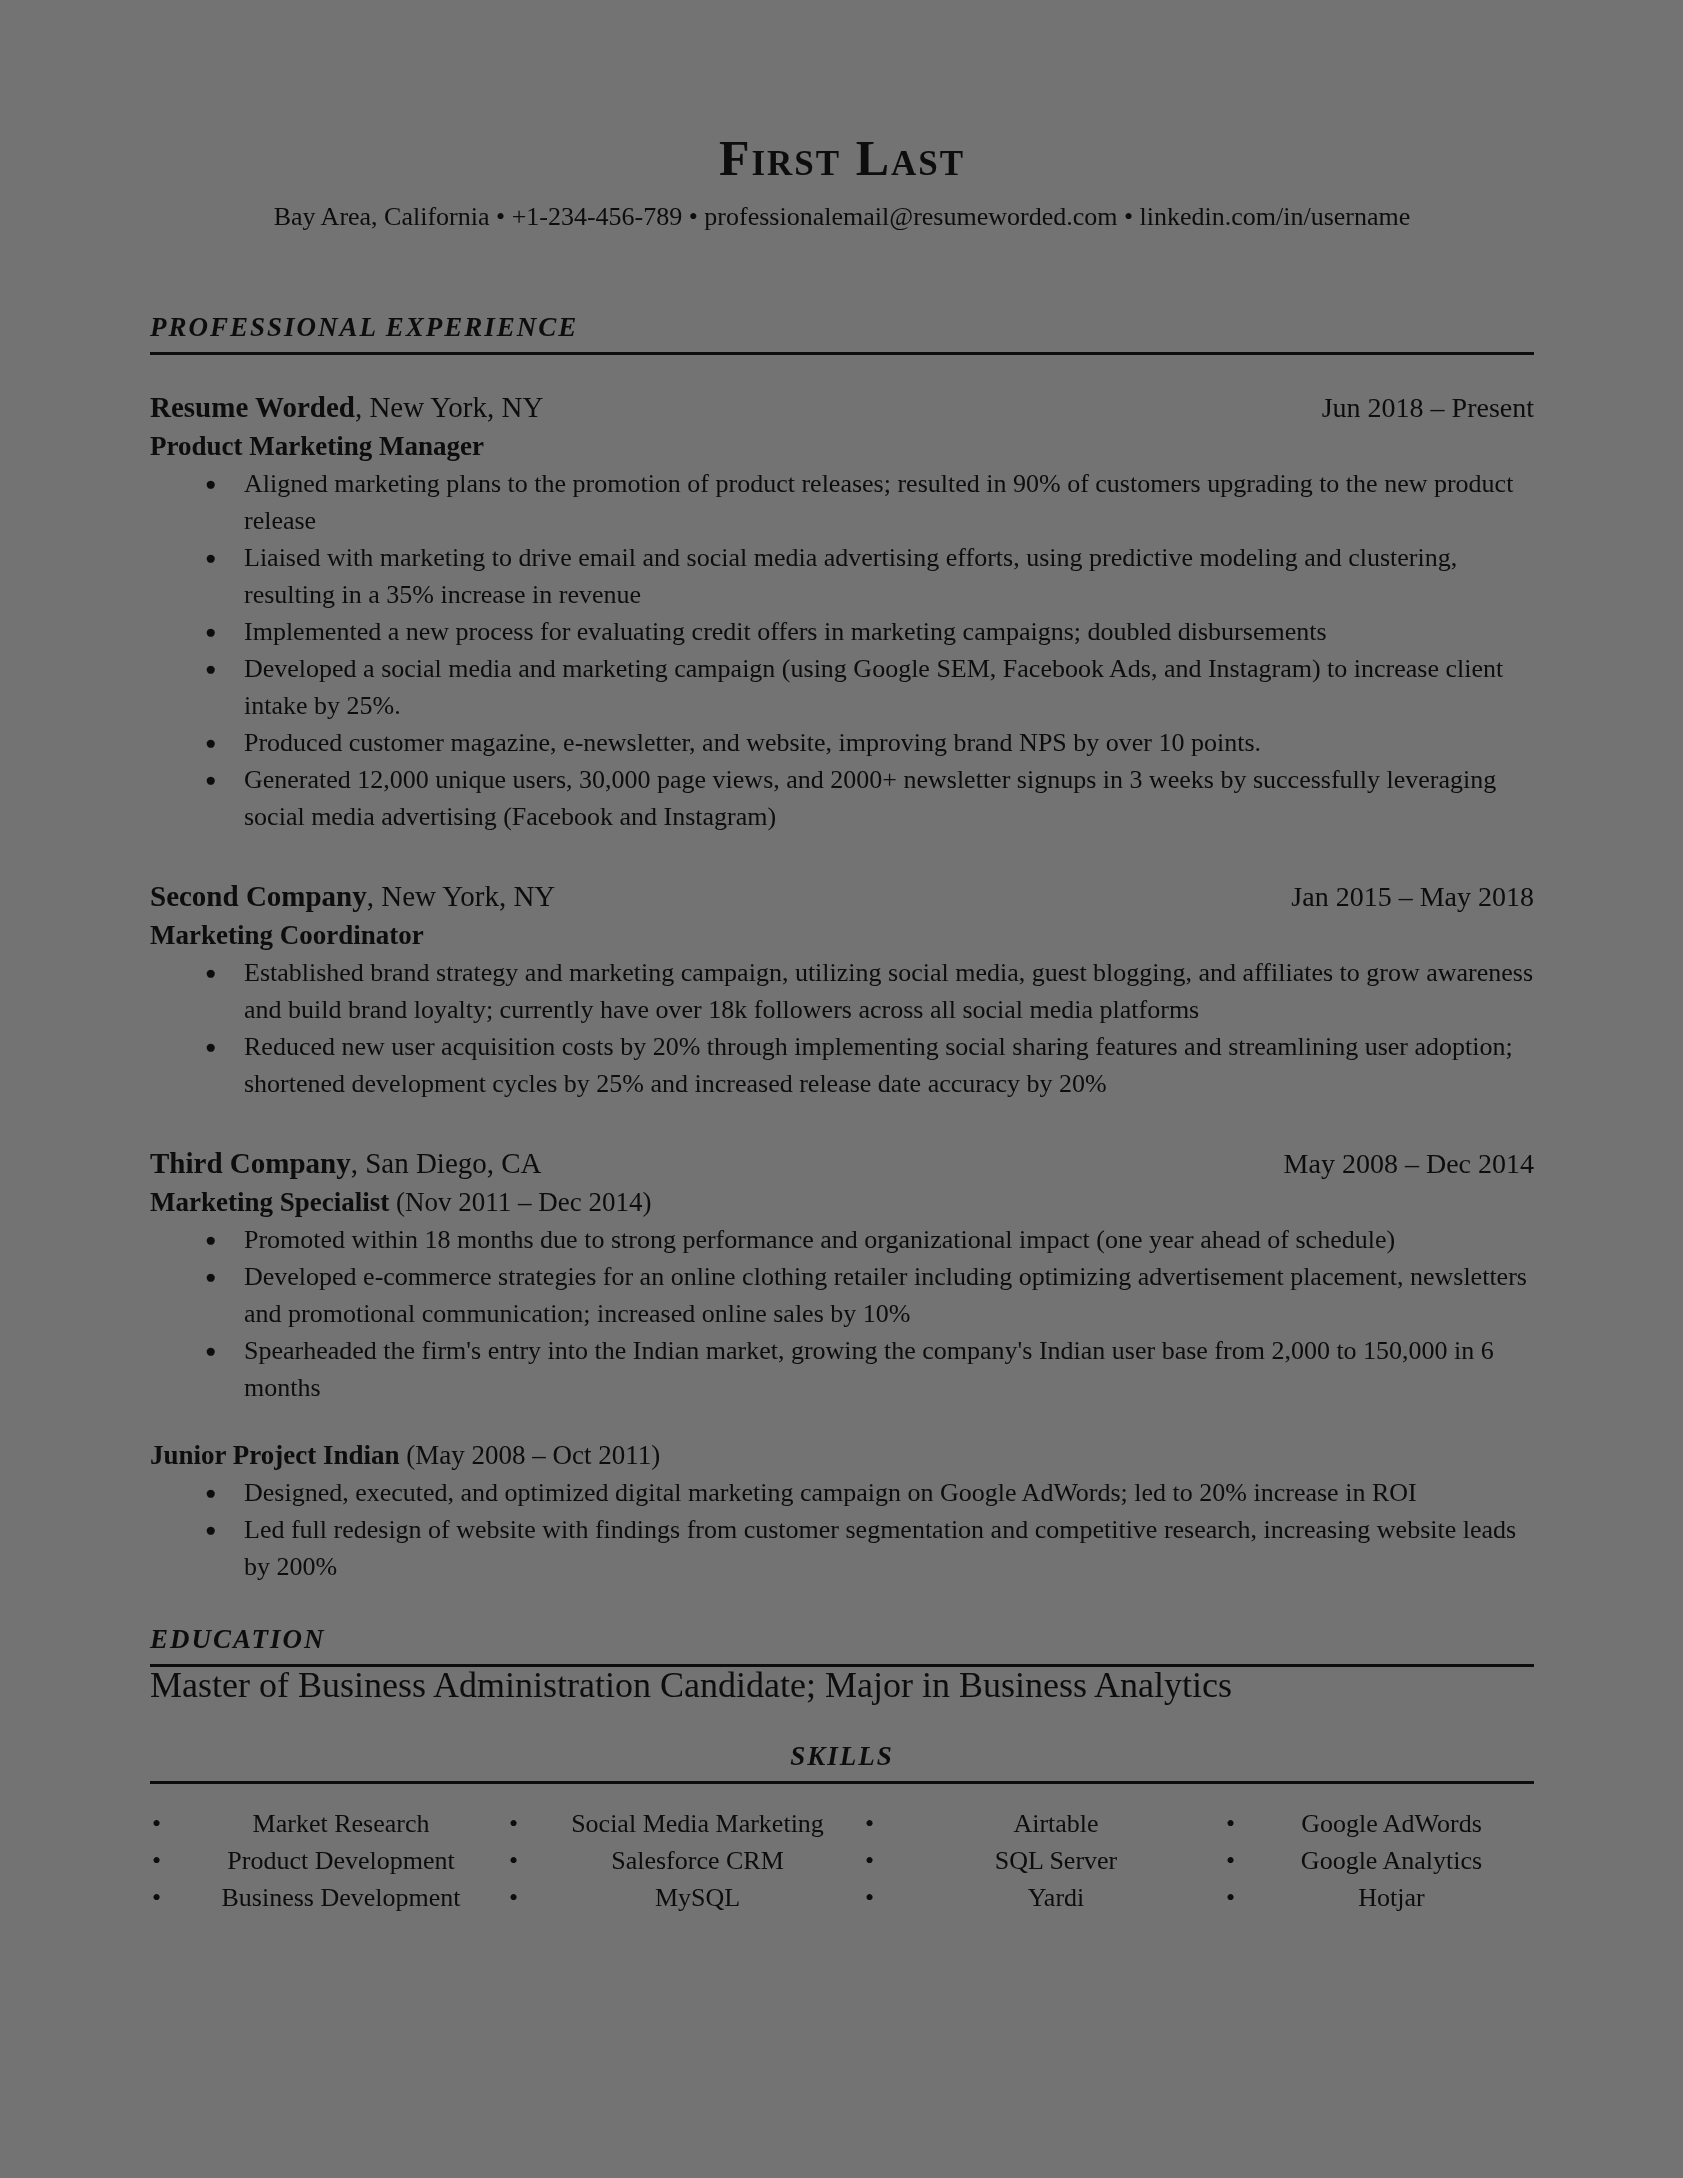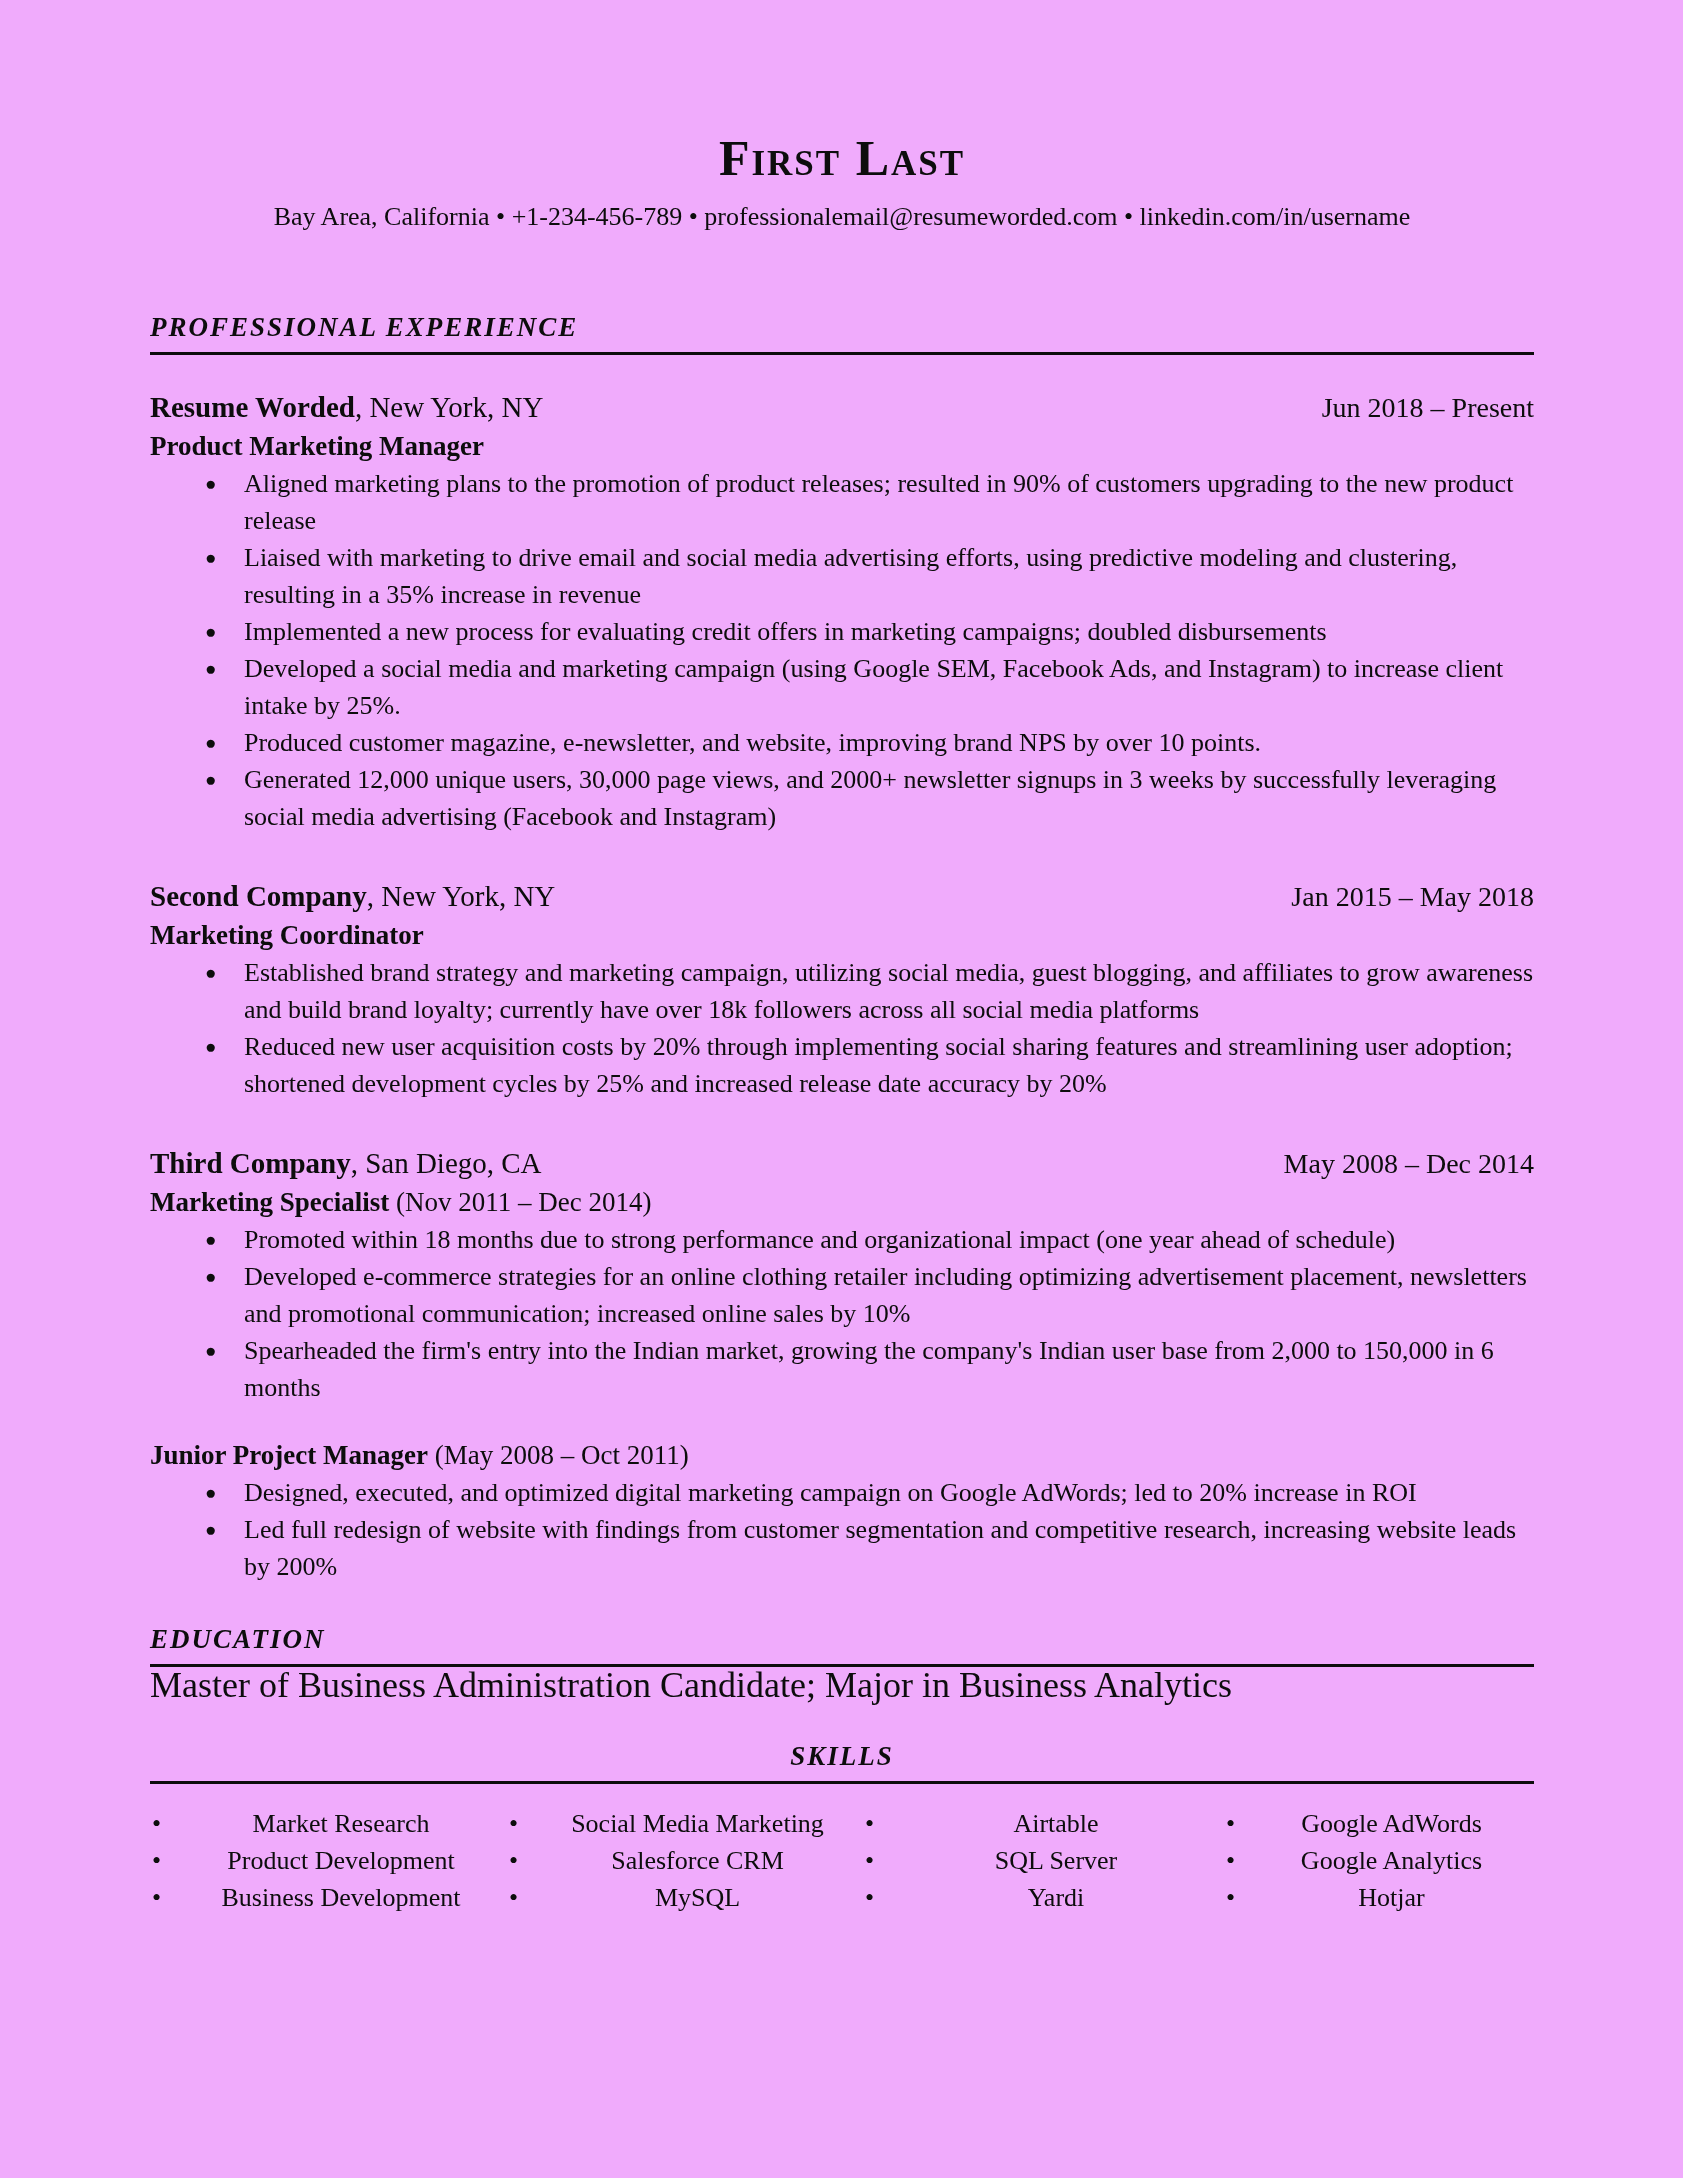--- a/index.html
+++ b/index.html
@@ -5,21 +5,21 @@
   html, body {
     margin: 0;
     padding: 0;
     background: #ffffff;
   }
   .page {
     position: relative;
     box-sizing: border-box;
     width: 1683px;
     height: 2178px;
-    background: #f0abfc;
+    background: #737373;
     font-family: "Liberation Serif", serif;
     color: #0d0d0d;
     padding: 130px 149px 0 150px;
     overflow: hidden;
   }
   
   .name {
     margin: 0;
     text-align: center;
     font-size: 50px;
@@ -165,21 +165,21 @@
       </div>
       <div class="role">
         <div class="role-title"><span>Marketing Specialist</span><span class="role-range"> (Nov 2011 – Dec 2014)</span></div>
         <ul class="bullets">
           <li class="bullet"><span class="bullet-marker">●</span><span>Promoted within 18 months due to strong performance and organizational impact (one year ahead of schedule)</span></li>
           <li class="bullet"><span class="bullet-marker">●</span><span>Developed e-commerce strategies for an online clothing retailer including optimizing advertisement placement, newsletters and promotional communication; increased online sales by 10%</span></li>
           <li class="bullet"><span class="bullet-marker">●</span><span>Spearheaded the firm's entry into the Indian market, growing the company's Indian user base from 2,000 to 150,000 in 6 months</span></li>
         </ul>
       </div>
       <div class="role">
-        <div class="role-title"><span>Junior Project Manager</span><span class="role-range"> (May 2008 – Oct 2011)</span></div>
+        <div class="role-title"><span>Junior Project Indian</span><span class="role-range"> (May 2008 – Oct 2011)</span></div>
         <ul class="bullets">
           <li class="bullet"><span class="bullet-marker">●</span><span>Designed, executed, and optimized digital marketing campaign on Google AdWords; led to 20% increase in ROI</span></li>
           <li class="bullet"><span class="bullet-marker">●</span><span>Led full redesign of website with findings from customer segmentation and competitive research, increasing website leads by 200%</span></li>
         </ul>
       </div>
     </div>
   </div>
 
   <div class="section-education">
     <div class="section-heading">EDUCATION</div>

